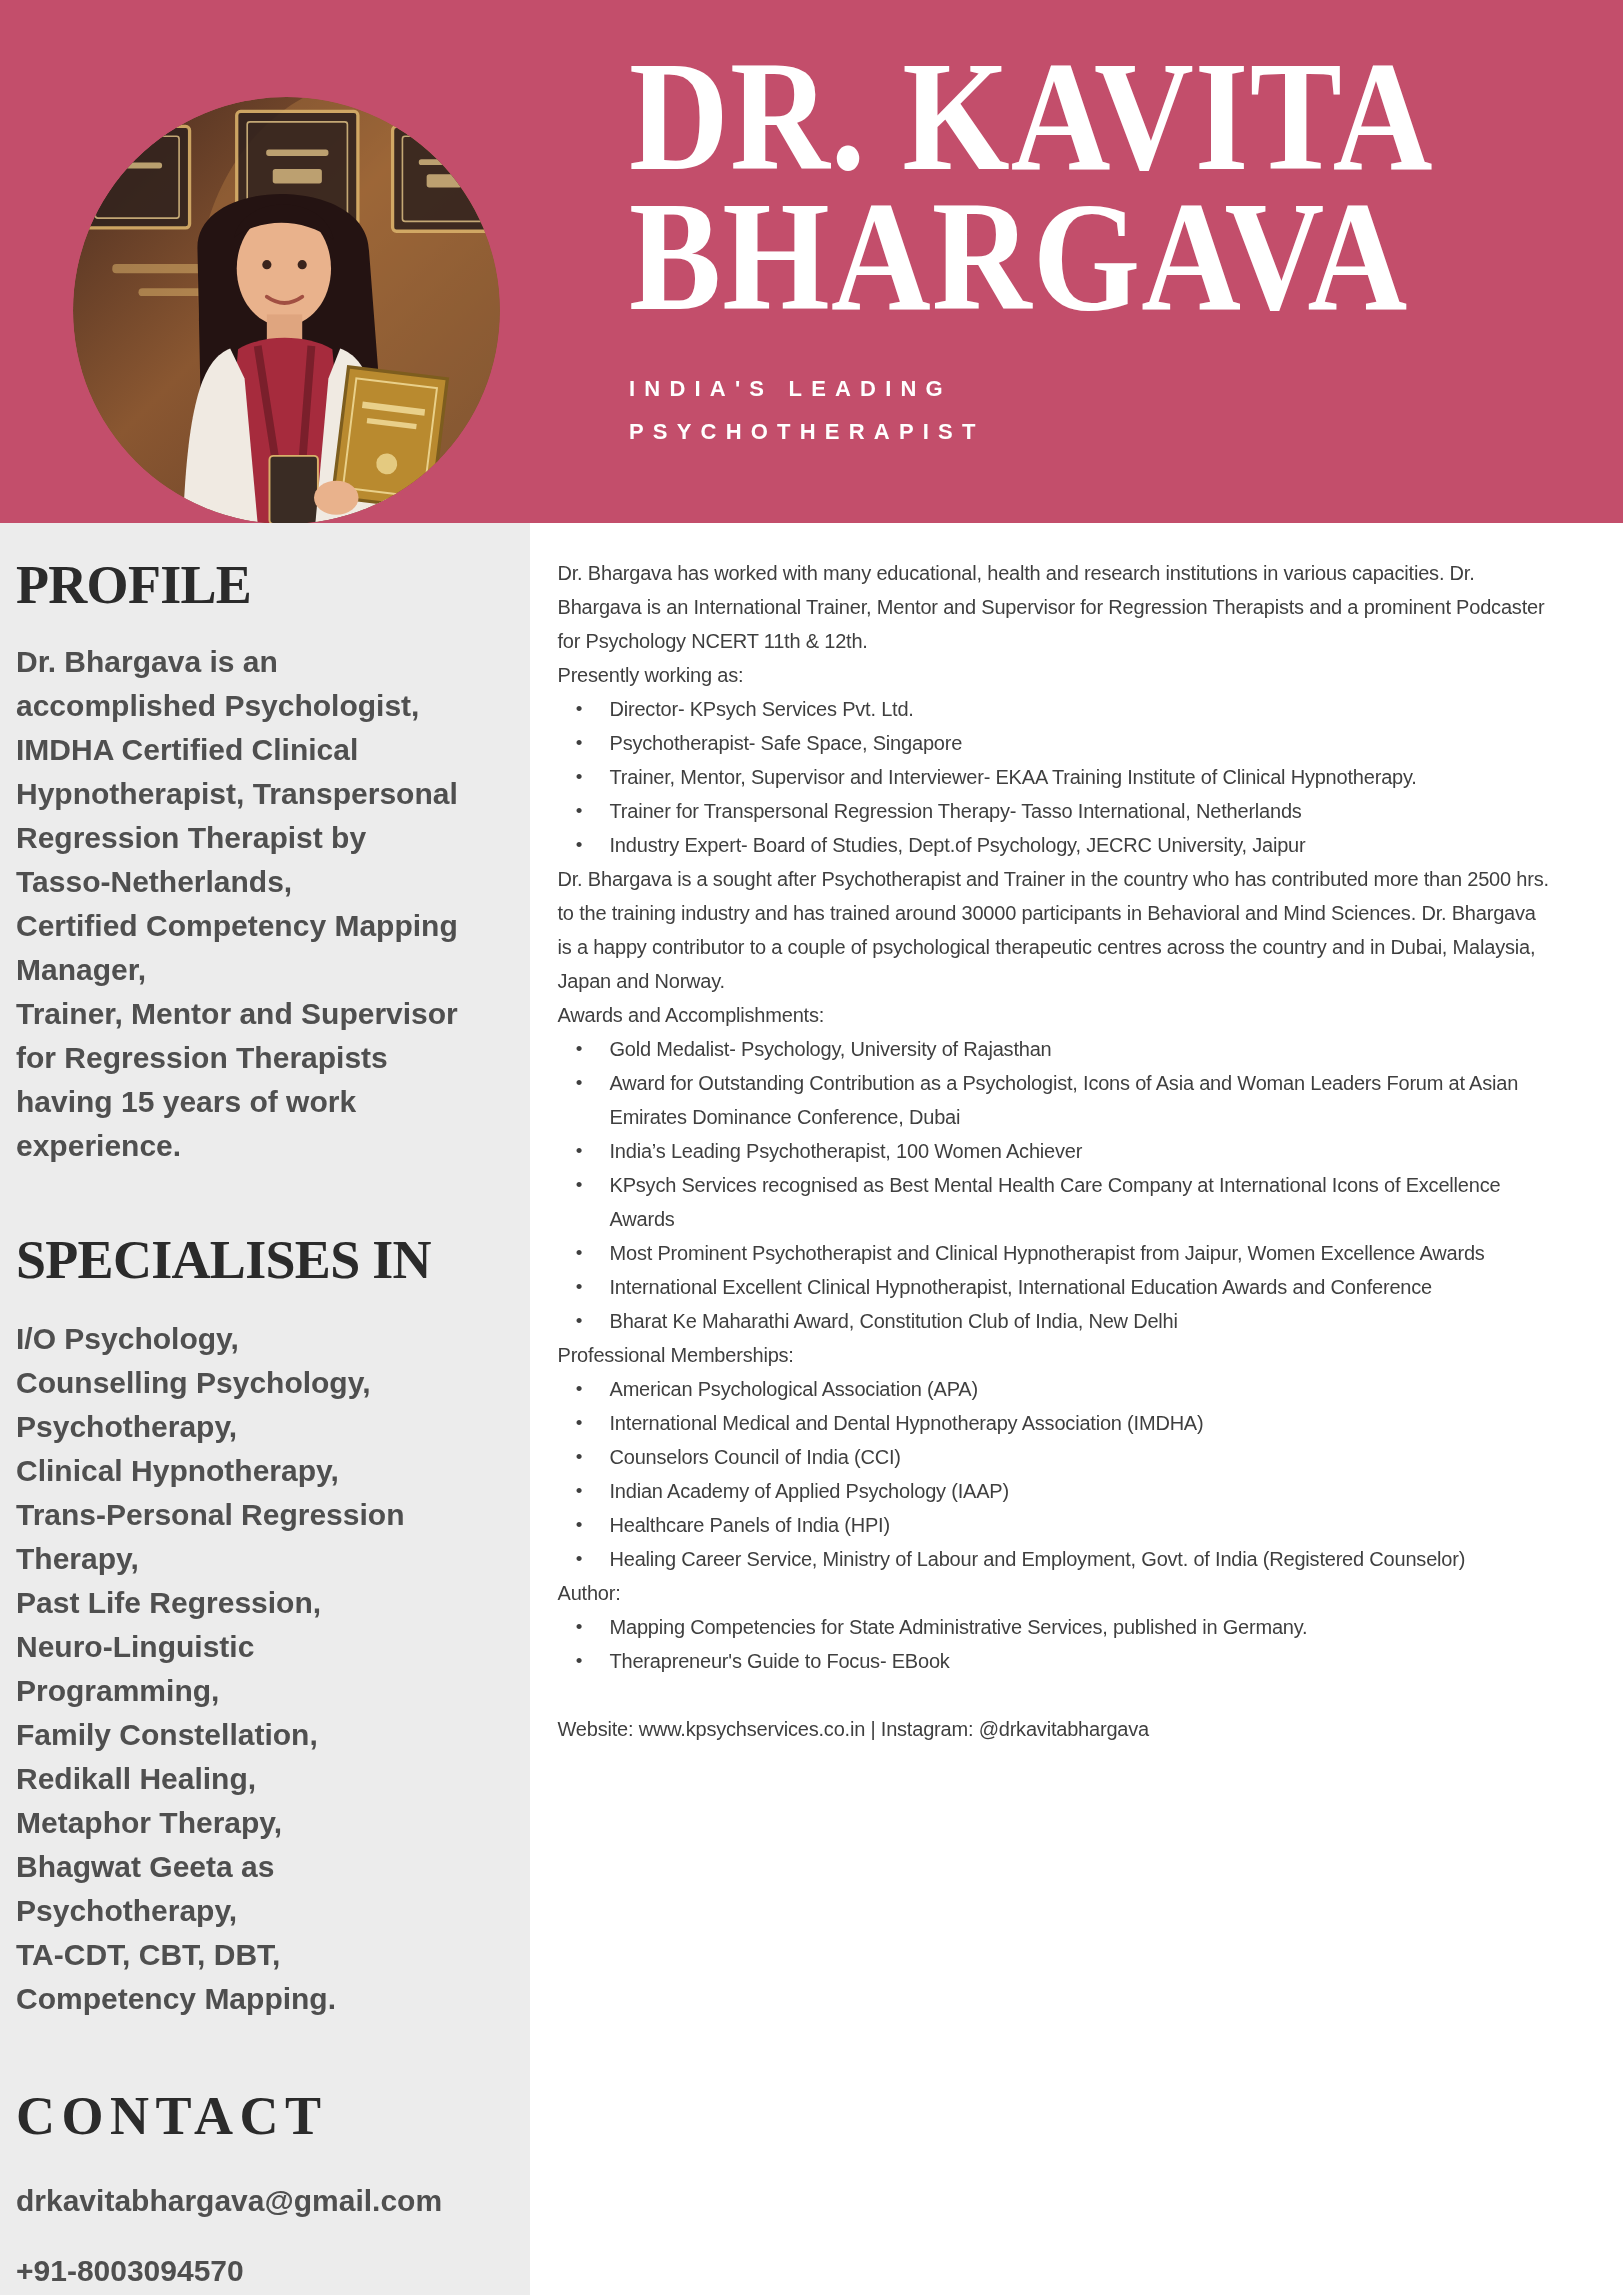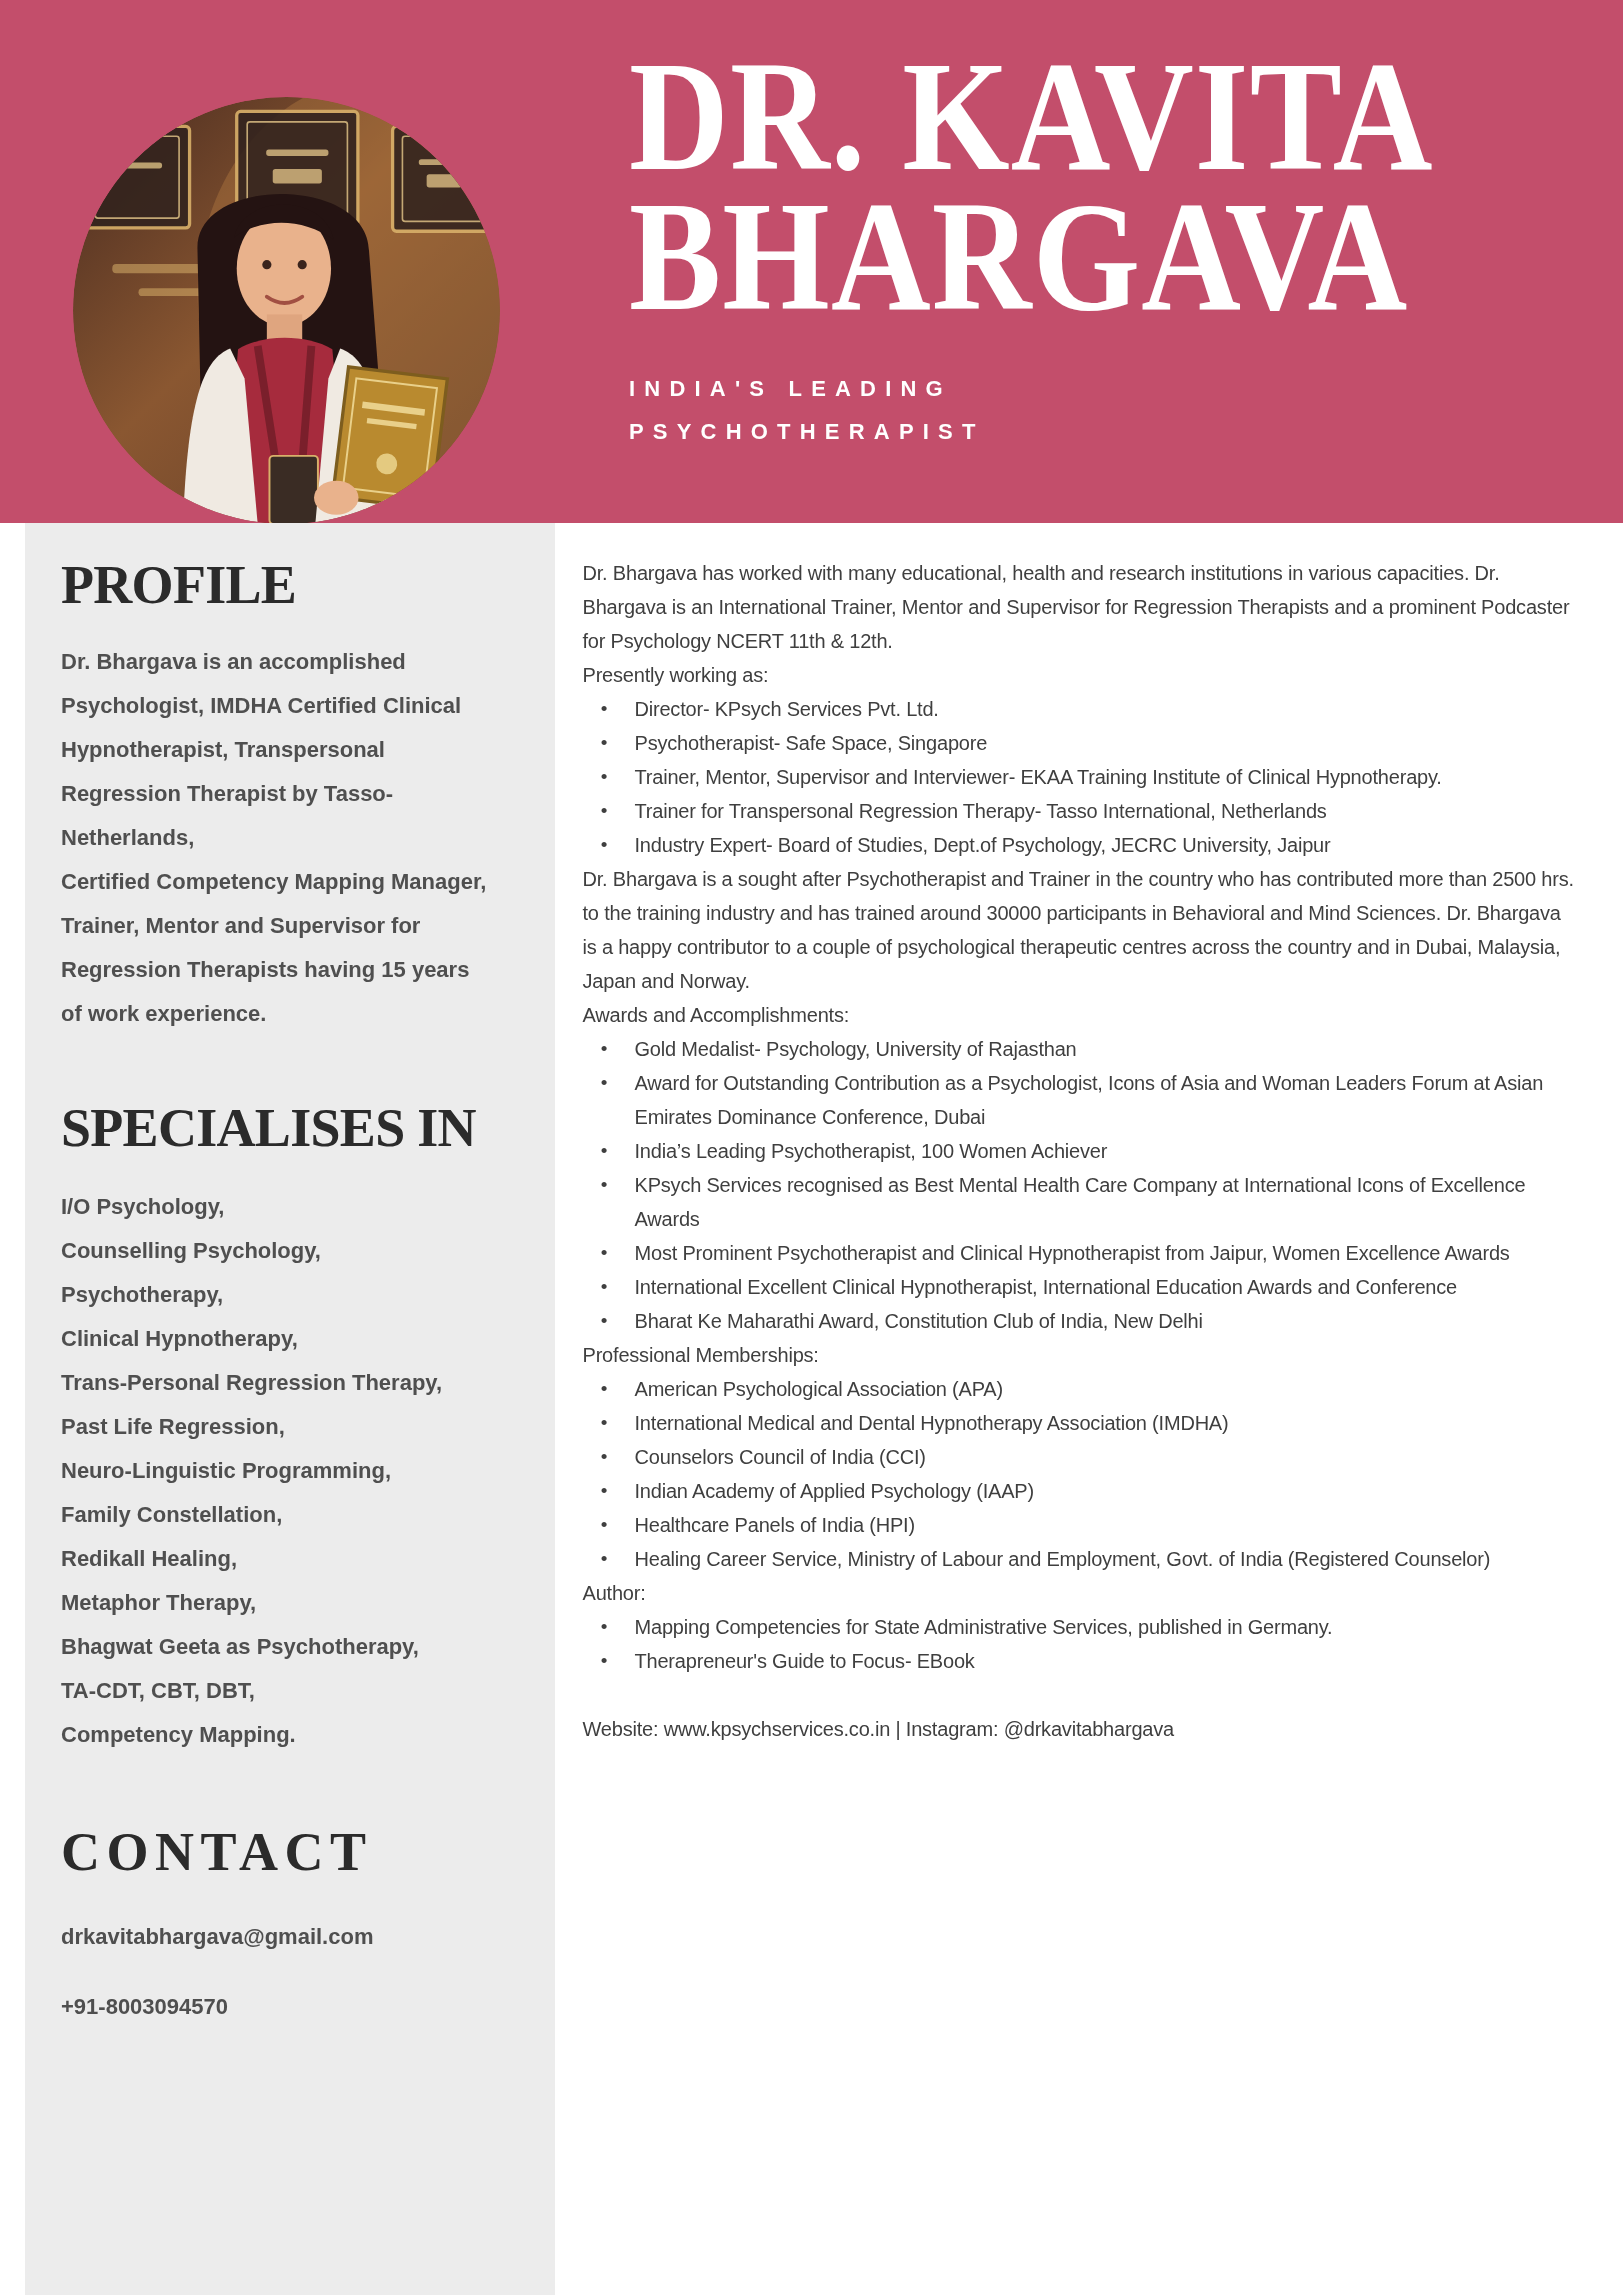--- a/index.html
+++ b/index.html
@@ -17,28 +17,28 @@
   
   .header{position:relative;width:100%;height:523px;background:var(--accent);overflow:hidden;}
   .photo-wrap{position:absolute;left:73px;top:97px;width:427px;height:427px;border-radius:50%;overflow:hidden;}
   .header-text{position:absolute;left:629px;top:46px;}
   .title{font-family:"Liberation Serif","DejaVu Serif",serif;font-weight:700;color:#ffffff;
          font-size:157px;line-height:140px;letter-spacing:1.3px;transform:scaleX(0.88);transform-origin:left top;}
   .subtitle{margin-top:41px;color:#ffffff;font-weight:700;font-size:22px;line-height:43px;letter-spacing:9.2px;}
 
   
   .content{display:flex;width:100%;height:1772px;overflow:hidden;}
-  .sidebar{margin-left:25px;width:530px;background:var(--sidebar-bg);padding:30px 65px 0 36px;overflow:hidden;}
+  .sidebar{width:530px;background:var(--sidebar-bg);padding:30px 65px 0 16px;overflow:hidden;}
   .main{flex:1;background:#ffffff;padding:33px 29px 0 27.5px;overflow:hidden;}
 
   .section-heading{font-family:"Liberation Serif","DejaVu Serif",serif;font-weight:700;
                    color:var(--heading);font-size:54px;line-height:65px;letter-spacing:-0.7px;}
   .contact-heading{letter-spacing:6.5px;}
 
-  .side-text{color:var(--sidebar-text);font-weight:700;font-size:22px;line-height:44px;}
+  .side-text{color:var(--sidebar-text);font-weight:700;font-size:30px;line-height:44px;}
   .profile-text{white-space:pre-line;margin-top:22px;}
   .spec-list{margin-top:23.6px;}
   .contact-block{margin-top:30px;}
   .contact-phone{margin-top:26px;}
   .spec-heading{margin-top:60px;}
   .contact-heading{margin-top:63px;}
 
   .main p, .main .label, .main li{color:var(--main-text);font-size:20px;line-height:34px;letter-spacing:-0.2px;}
   .main .block{max-width:994px;}
   .main .block.first{margin-top:0;}

